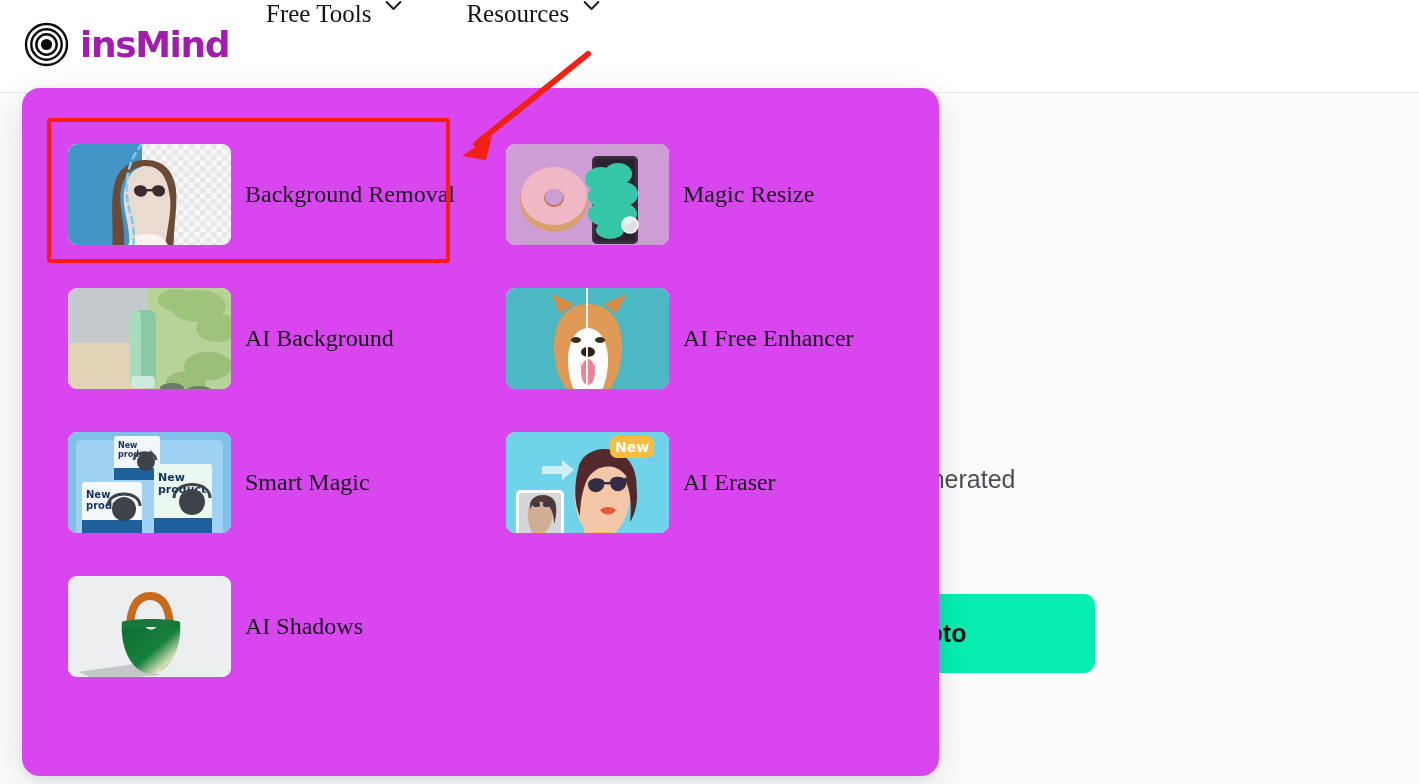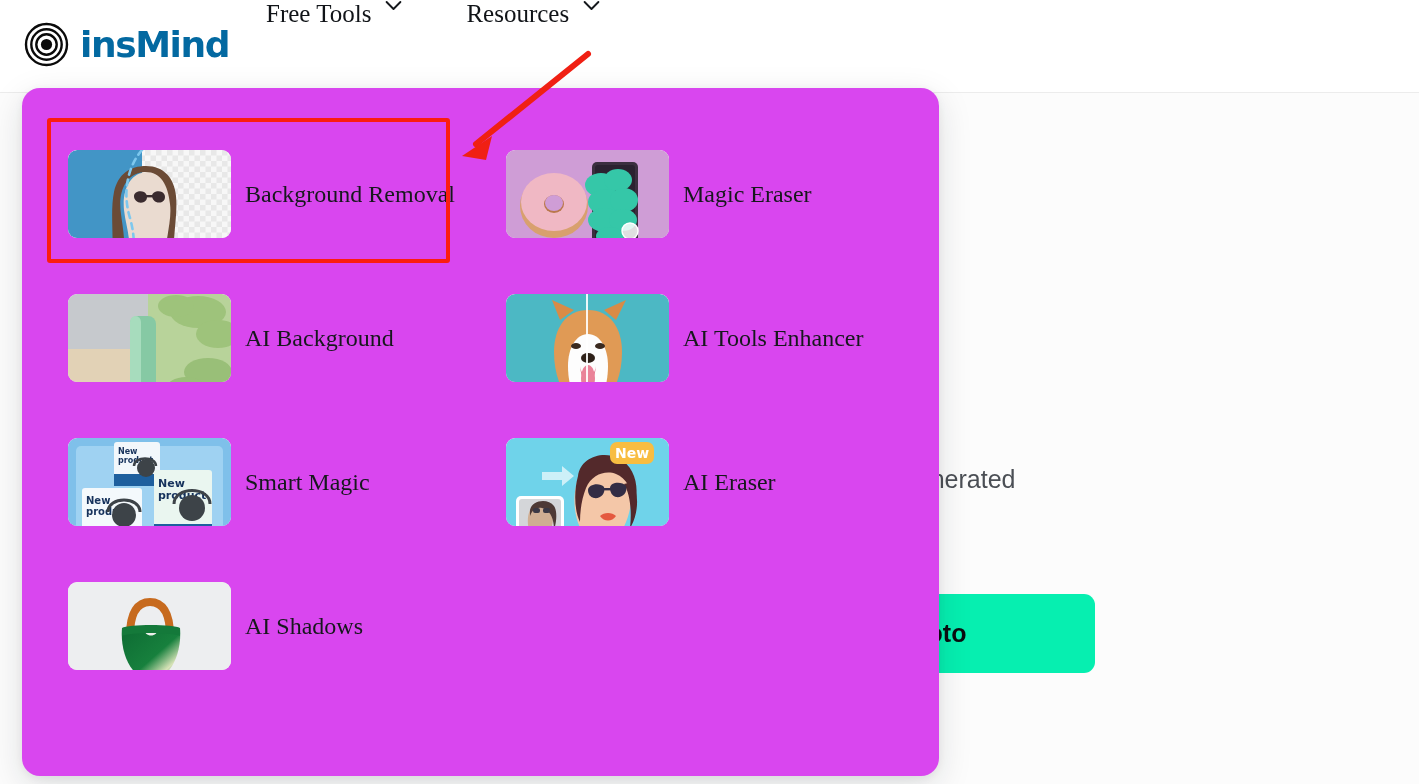--- a/index.html
+++ b/index.html
@@ -69,21 +69,21 @@
     position: absolute;
     left: 24px; top: 22px;
     display: flex; align-items: center; gap: 11px;
   }
   .logo-mark { width: 45px; height: 45px; display: block; }
   .logo-text {
     font-family: "DejaVu Sans", sans-serif;
     font-size: 36px;
     font-weight: 700;
     letter-spacing: -1.4px;
-    color: #0369a1;
+    color: #a21caf;
   }
   .nav { position: absolute; left: 266px; top: 0; height: 93px; display: flex; align-items: center; }
   .nav-item {
     position: relative;
     height: 93px;
     display: flex; align-items: flex-start; gap: 14px;
     padding: 0 0 0 0;
     margin-right: 64px;
     cursor: pointer;
   }
@@ -119,21 +119,21 @@
     width: 840px;
     display: grid;
     grid-template-columns: 438px 400px;
     grid-auto-rows: 144px;
   }
   .tool-item {
     display: flex; align-items: center; gap: 14px;
     cursor: pointer;
   }
   .thumb {
-    width: 163px; height: 88px;
+    width: 163px; height: 101px;
     border-radius: 9px;
     overflow: hidden;
     flex: 0 0 auto;
     position: relative;
     background: #eee;
   }
   .thumb svg { display: block; width: 163px; height: 113px; }
   .tool-label {
     font-family: "Liberation Serif", serif;
     font-size: 24px;
@@ -256,21 +256,21 @@
                 <ellipse cx="118" cy="50" rx="14" ry="12"></ellipse>
                 <ellipse cx="99" cy="70" rx="17" ry="12"></ellipse>
                 <ellipse cx="117" cy="70" rx="14" ry="11"></ellipse>
                 <ellipse cx="104" cy="86" rx="14" ry="9"></ellipse>
               </g>
               <circle cx="124" cy="81" r="8" fill="#ffffff" opacity="0.85"></circle>
               <circle cx="124" cy="81" r="8" fill="none" stroke="#ffffff" stroke-width="1.5"></circle>
             </g>
           </svg>
         </div>
-        <span class="tool-label">Magic Eraser</span>
+        <span class="tool-label">Magic Resize</span>
       </div>
 
       <div class="tool-item">
         <div class="thumb">
           <svg viewBox="0 0 163 113">
             <defs>
                 <clipPath id="cab">
                   <rect width="163" height="113" rx="9"></rect>
                 </clipPath>
               </defs>
@@ -316,21 +316,21 @@
               <path d="M82 40 C94 40 102 54 102 72 C102 94 94 113 82 113 C70 113 62 94 62 72 C62 54 70 40 82 40 Z" fill="#fdfdfd"></path>
               <ellipse cx="70" cy="52" rx="5" ry="3" fill="#3b2a1f"></ellipse>
               <ellipse cx="94" cy="52" rx="5" ry="3" fill="#3b2a1f"></ellipse>
               <ellipse cx="82" cy="64" rx="7" ry="5" fill="#2e2119"></ellipse>
               <path d="M74 72 C76 86 88 86 90 72 C88 94 76 94 74 72 Z" fill="#e2728a"></path>
               <ellipse cx="82" cy="84" rx="7" ry="13" fill="#ea8298"></ellipse>
               <rect x="80" width="2" height="113" fill="#ffffff" opacity="0.9"></rect>
             </g>
           </svg>
         </div>
-        <span class="tool-label">AI Tools Enhancer</span>
+        <span class="tool-label">AI Free Enhancer</span>
       </div>
 
       <div class="tool-item">
         <div class="thumb">
           <svg viewBox="0 0 163 113">
             <defs>
                 <clipPath id="csr">
                   <rect width="163" height="113" rx="9"></rect>
                 </clipPath>
               </defs>

